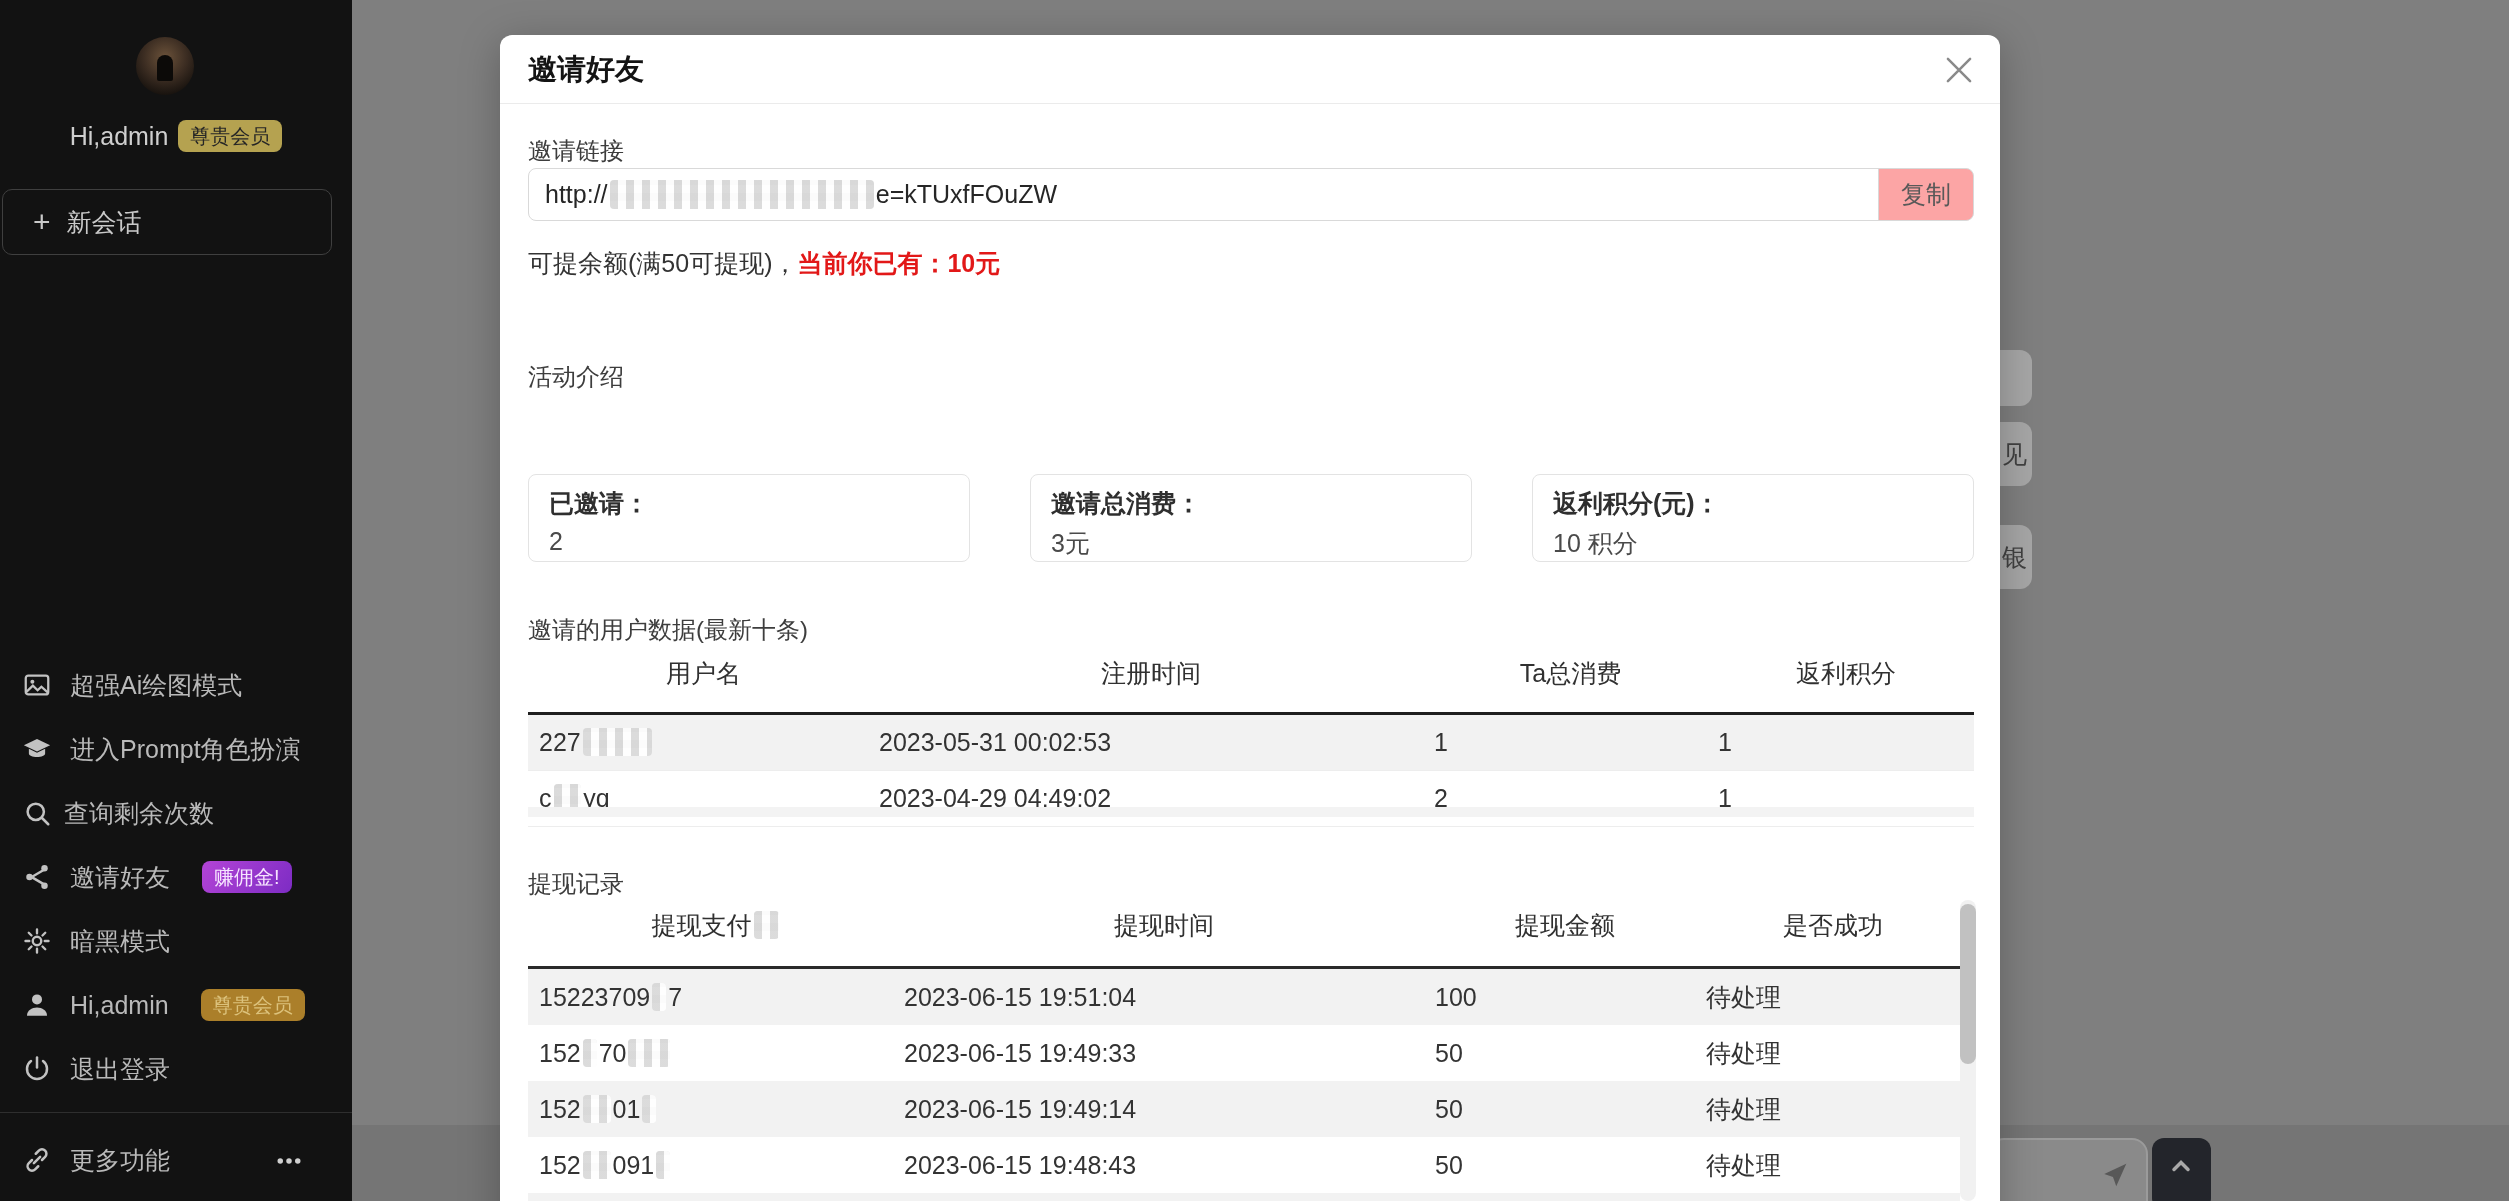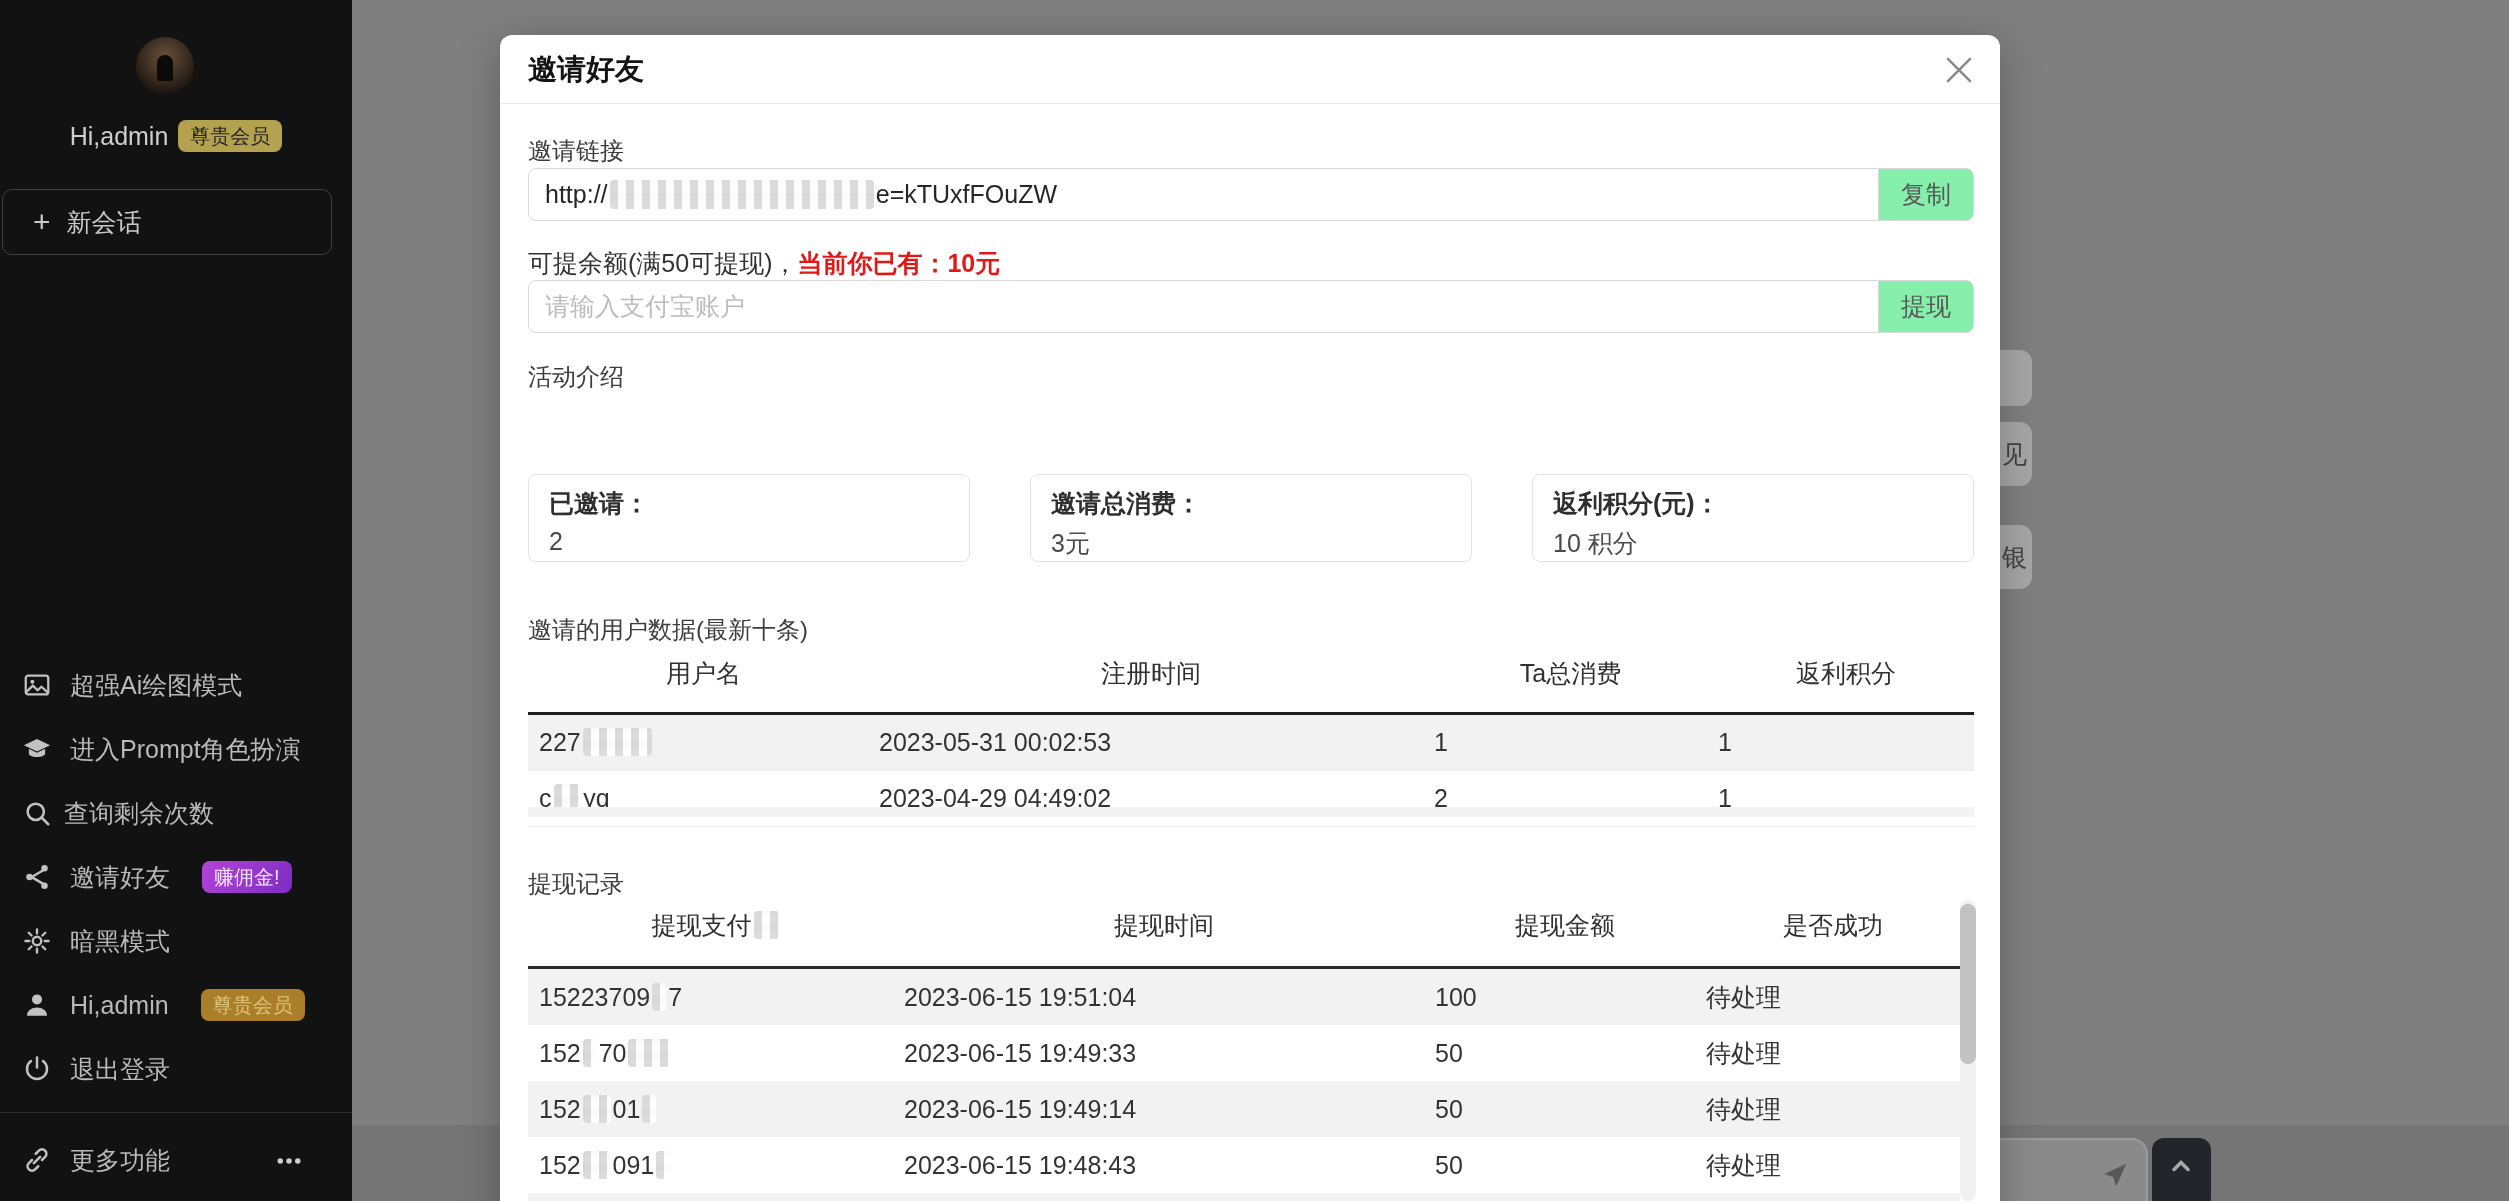--- a/index.html
+++ b/index.html
@@ -80,21 +80,21 @@
   .ig-2{top:245px;}
   .text-input{
     flex:1;height:53px;box-sizing:border-box;border:1px solid #d9d9d9;border-radius:8px 0 0 8px;
     background:#fff;font-size:25px;color:#262626;padding:0 0 0 16px;display:flex;align-items:center;white-space:nowrap;overflow:hidden;
     font-family:"Liberation Sans","DejaVu Sans",sans-serif;
   }
   input.text-input{display:block;line-height:51px;}
   input.text-input::placeholder{color:#bdbdbd;}
   .ig-btn{
     width:96px;height:53px;margin-left:-1px;box-sizing:border-box;border:1px solid #d9d9d9;
-    border-radius:0 8px 8px 0;background:#86efac;font-size:25px;color:#595959;cursor:pointer;
+    border-radius:0 8px 8px 0;background:#fca5a5;font-size:25px;color:#595959;cursor:pointer;
     font-family:"Liberation Sans","DejaVu Sans",sans-serif;
   }
   .balance-line{position:absolute;left:28px;top:212px;font-size:25px;color:#333;}
   .balance-line .hl{color:#e21818;font-weight:700;}
 
   .activity-desc{position:absolute;left:28px;top:356px;width:1452px;font-size:25px;line-height:33px;color:#333;}
 
   .stats-row{position:absolute;left:28px;top:439px;width:1446px;height:88px;display:flex;gap:60px;}
   .stat-box{flex:1;border:1px solid #e3e3e3;border-radius:8px;box-sizing:border-box;padding:12px 0 0 20px;}
   .stat-label{font-size:25px;font-weight:700;color:#2f2f2f;}
@@ -265,24 +265,20 @@
           <span>http://</span>
           <span class="m">0000000000000000000</span>
           <span>e=kTUxfFOuZW</span>
         </div>
       <button class="ig-btn">复制</button>
     </div>
 
     <div class="balance-line">
       <span>可提余额(满50可提现)，</span><span class="hl">当前你已有：10元</span>
     </div>
-    <div class="input-group ig-2">
-      <input class="text-input" placeholder="请输入支付宝账户" style="">
-      <button class="ig-btn">提现</button>
-    </div>
 
     <div class="field-label lbl-activity">活动介绍</div>
 
     <div class="stats-row" id="stats">
         <div class="stat-box">
           <div class="stat-label">已邀请：</div>
           <div class="stat-value">2</div>
         </div>
         <div class="stat-box">
           <div class="stat-label">邀请总消费：</div>

